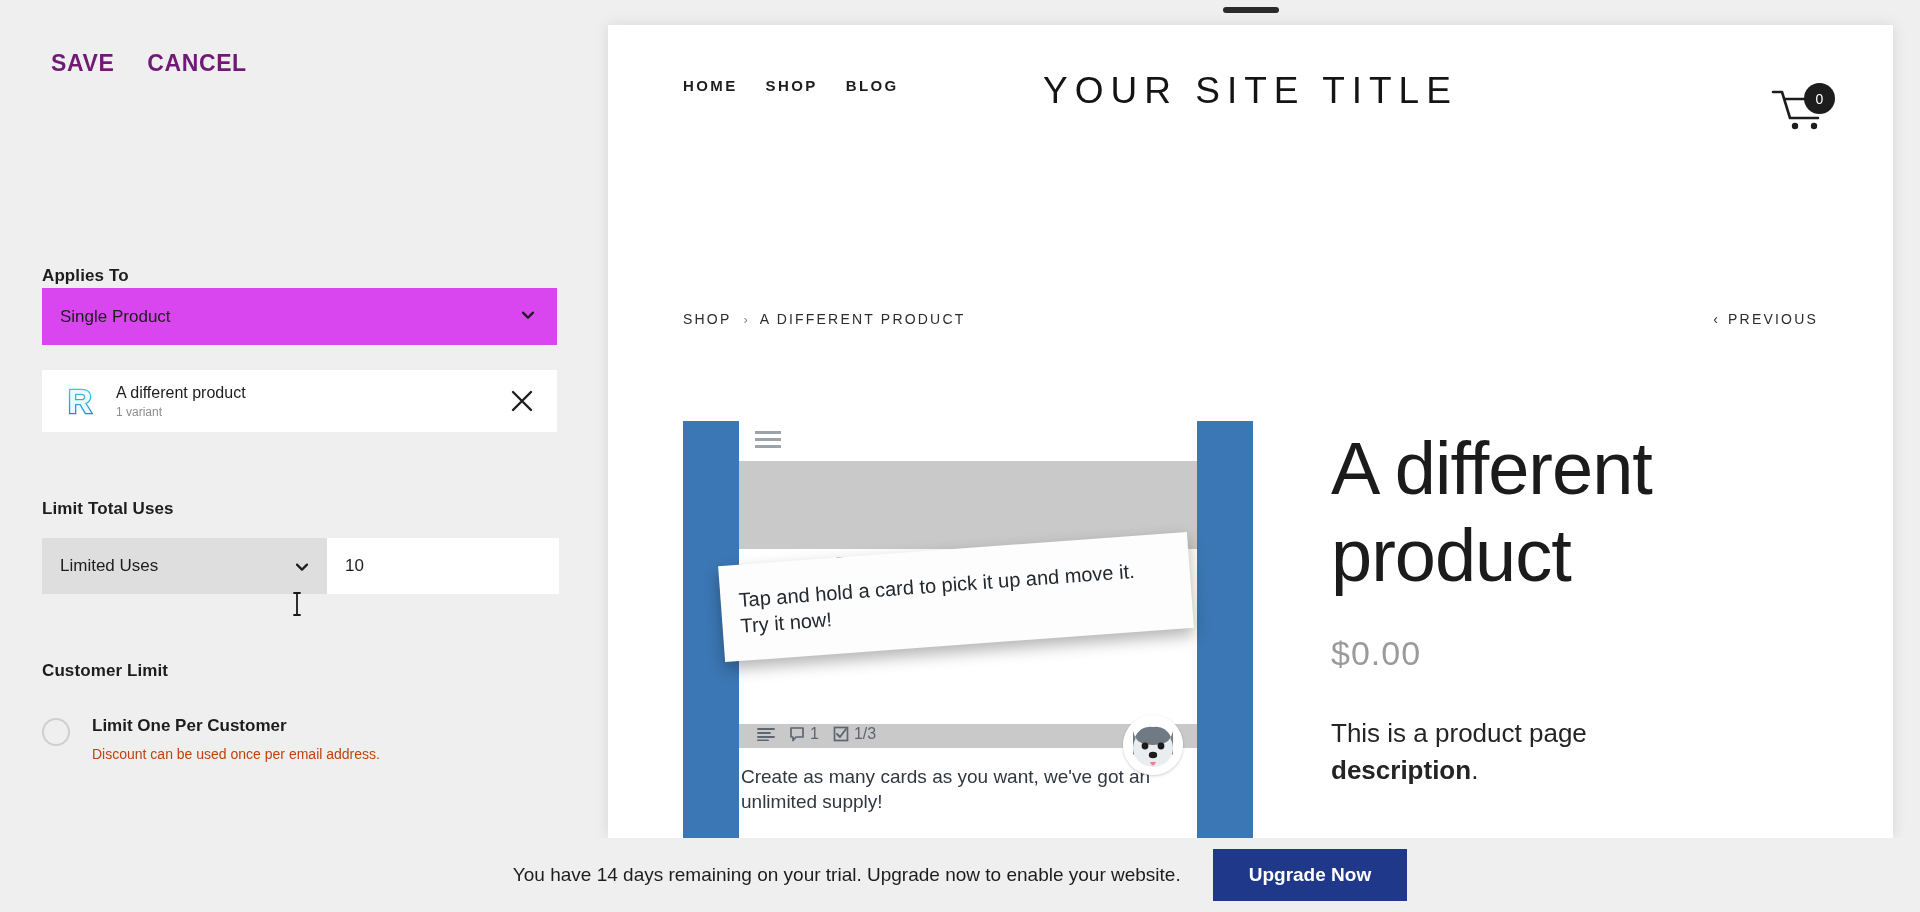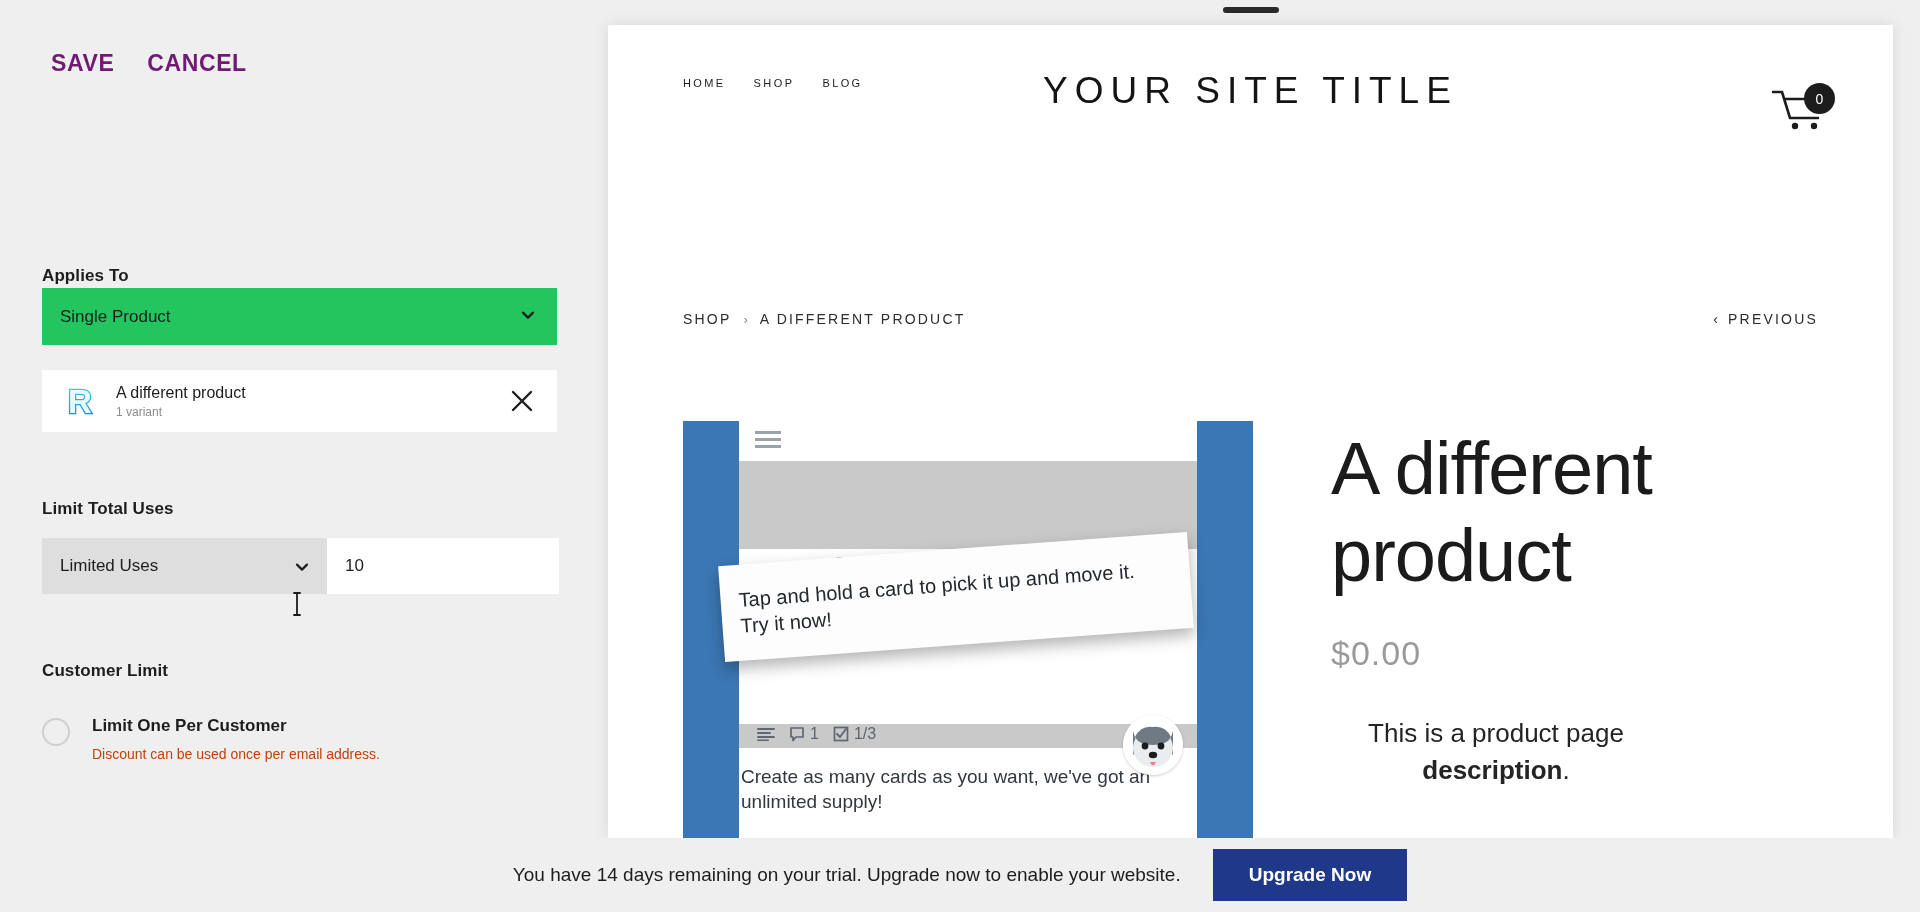--- a/index.html
+++ b/index.html
@@ -56,21 +56,21 @@
     font-size: 17px; font-weight: bold; color: #1d1d1d;
     letter-spacing: .1px;
   }
   #label-applies { top: 266px; }
   #label-limit-total { top: 499px; }
   #label-customer-limit { top: 661px; }
 
   #applies-select {
     position: absolute; left: 42px; top: 288px;
     width: 515px; height: 57px;
-    background: #22c55e; display: flex; align-items: center;
+    background: #d946ef; display: flex; align-items: center;
     justify-content: space-between; padding: 0 22px 0 18px;
     font-size: 17px; color: #1d1d1d; cursor: pointer;
   }
 
   .product-card {
     position: absolute; left: 42px; top: 370px;
     width: 515px; height: 62px;
     background: #ffffff; display: flex; align-items: center;
     padding: 0 22px 0 18px;
   }
@@ -123,22 +123,22 @@
   }
 
   .site-header {
     position: relative; height: 120px;
   }
   .site-nav {
     position: absolute; left: 75px; top: 52px;
     display: flex; gap: 28px;
   }
   .site-nav a {
-    font-size: 11px; letter-spacing: 2.4px; color: #1d1d1d;
-    text-decoration: none; font-weight: 400; cursor: pointer;
+    font-size: 15px; letter-spacing: 2.4px; color: #1d1d1d;
+    text-decoration: none; font-weight: 700; cursor: pointer;
   }
   .site-title {
     position: absolute; left: 0; right: 0; top: 45px;
     text-align: center; font-size: 37px; letter-spacing: 7px;
     color: #141414; font-weight: 300;
     font-family: "Liberation Sans", sans-serif;
   }
   .cart-wrap {
     position: absolute; right: 58px; top: 62px;
     width: 64px; height: 44px; cursor: pointer;
@@ -219,21 +219,21 @@
   .pd-title {
     font-size: 74px; line-height: 1.18; color: #1b1b1b;
     font-weight: 300; letter-spacing: -1px; max-width: 470px;
   }
   .pd-price {
     font-size: 34px; color: #9a9a9a; margin-top: 34px; font-weight: 300;
     letter-spacing: 1px;
   }
   .pd-desc {
     font-size: 26px; color: #242424; margin-top: 42px;
-    line-height: 1.45; max-width: 330px; font-weight: 300; text-align: center;
+    line-height: 1.45; max-width: 330px; font-weight: 300;
   }
   .pd-desc b { font-weight: bold; }
 
   
   .trial-bar {
     position: absolute; left: 0; bottom: 0;
     width: 1920px; height: 74px;
     background: #efefef;
     display: flex; align-items: center; justify-content: center;
     gap: 32px;

